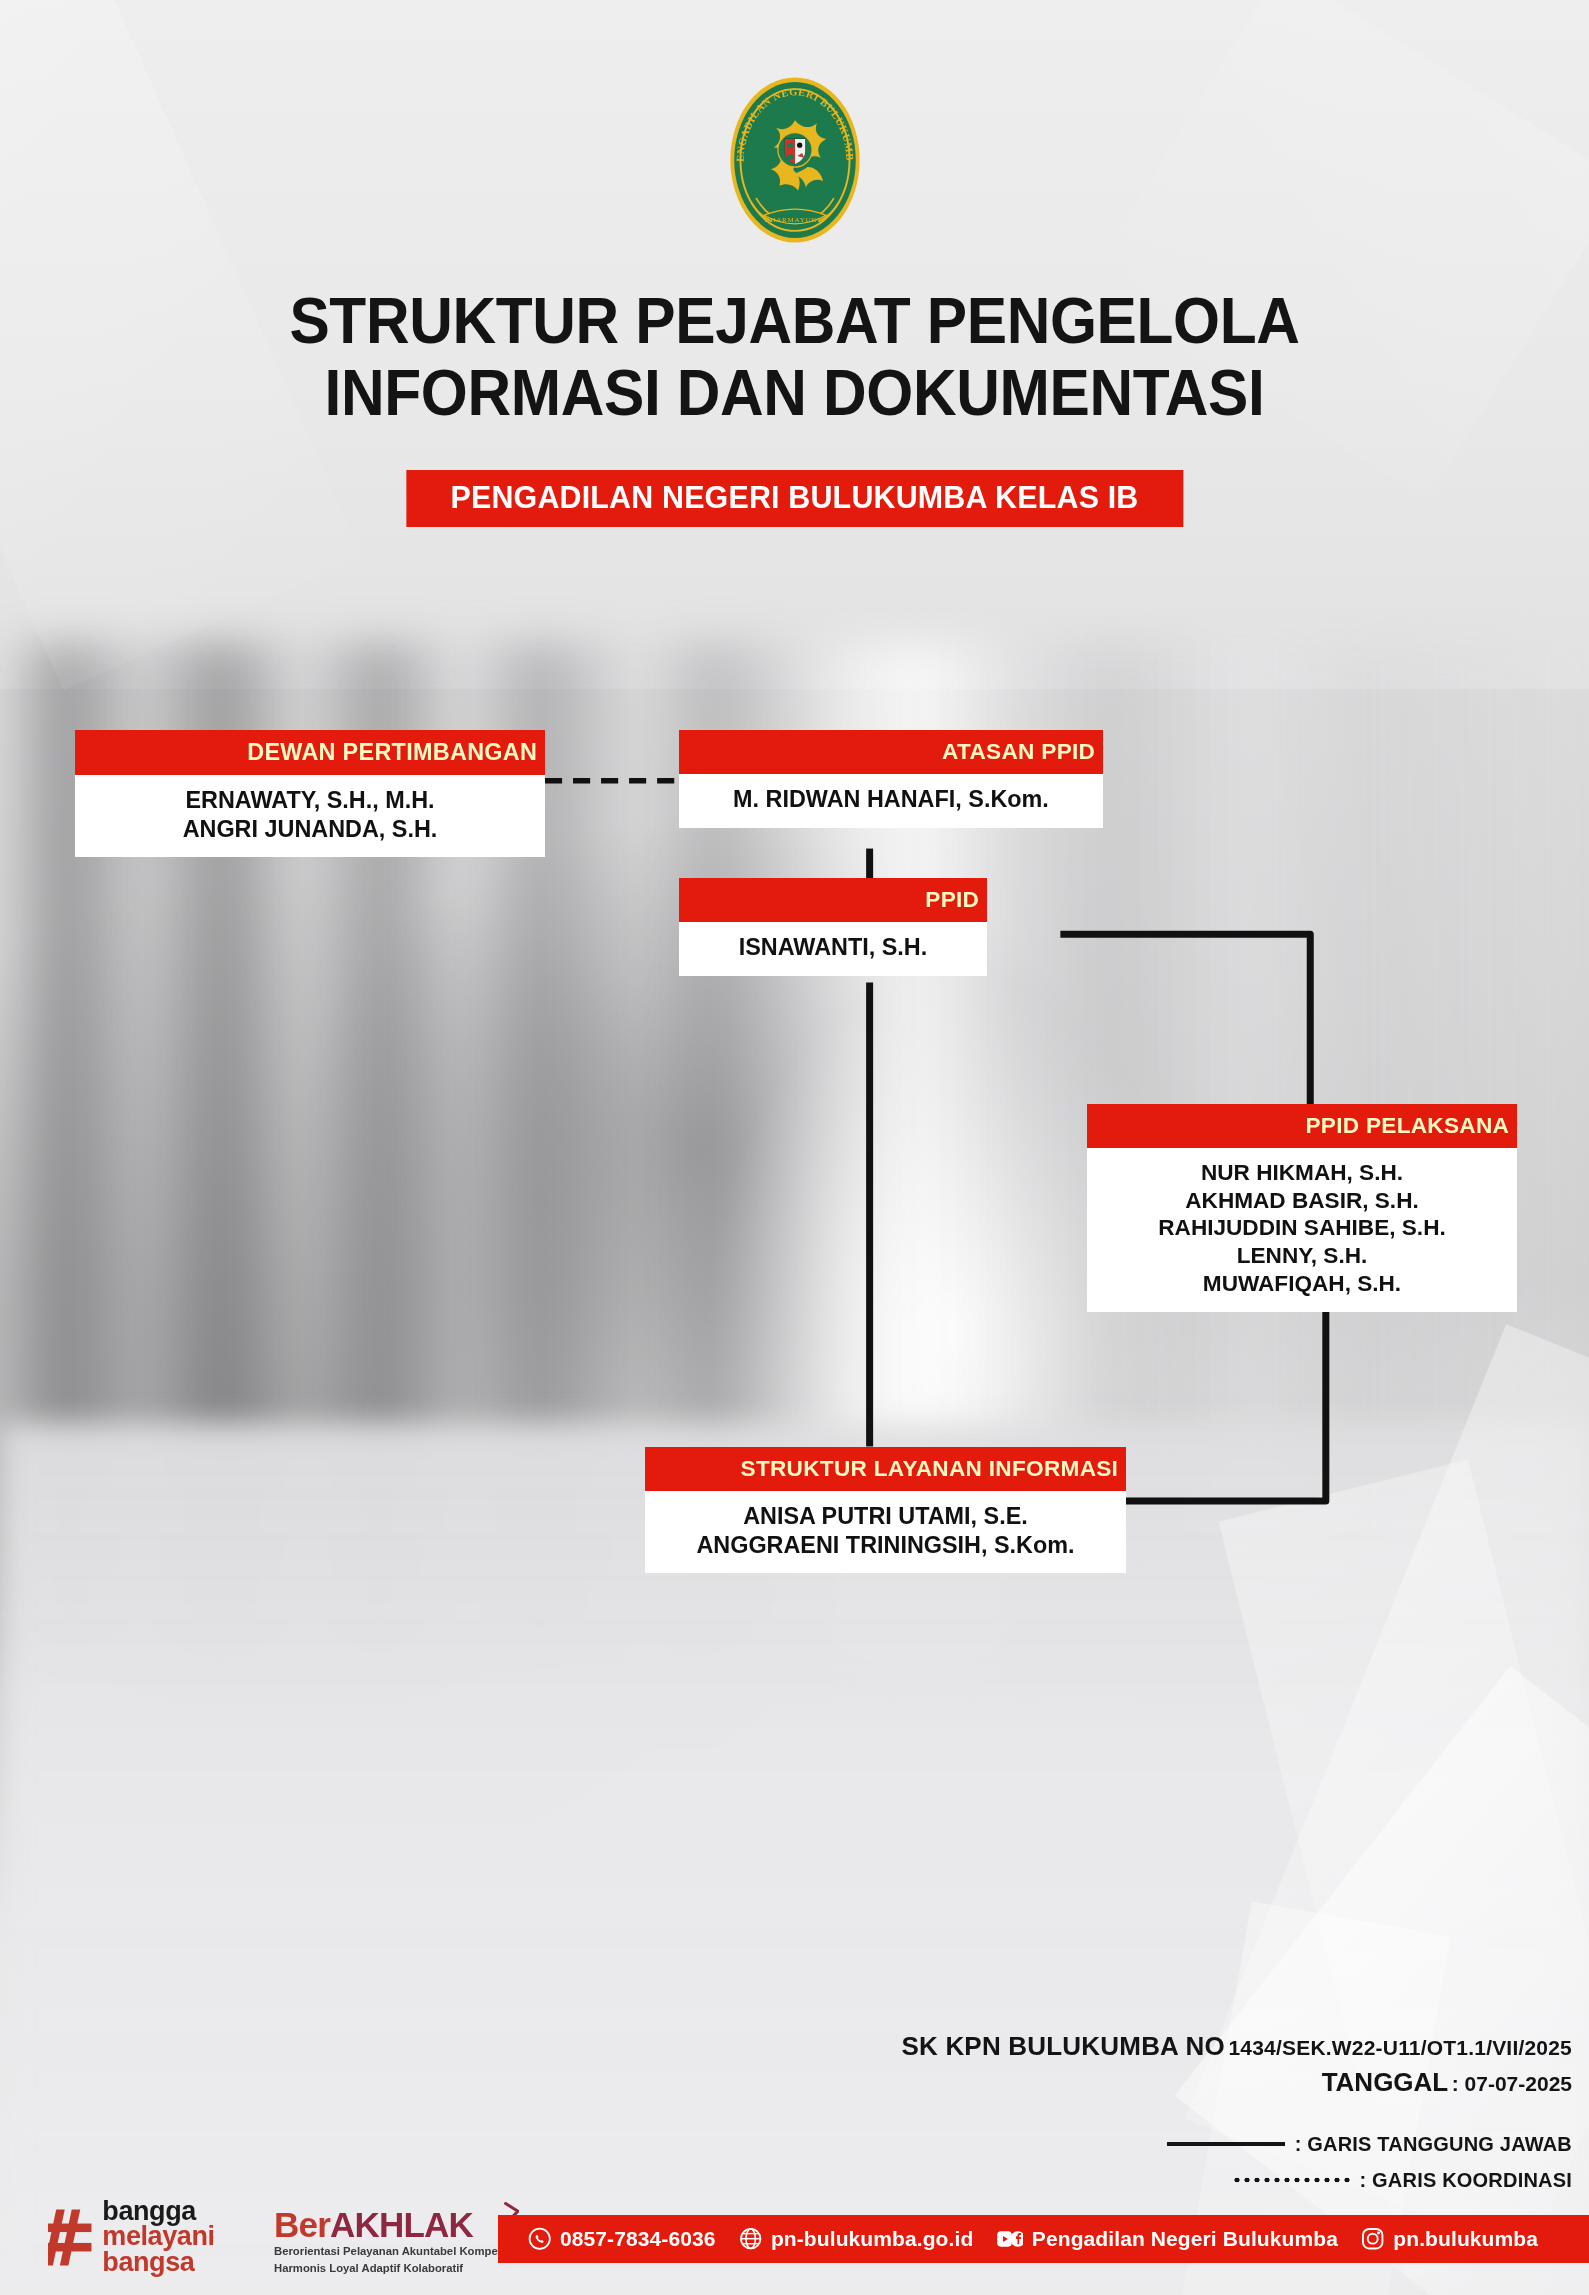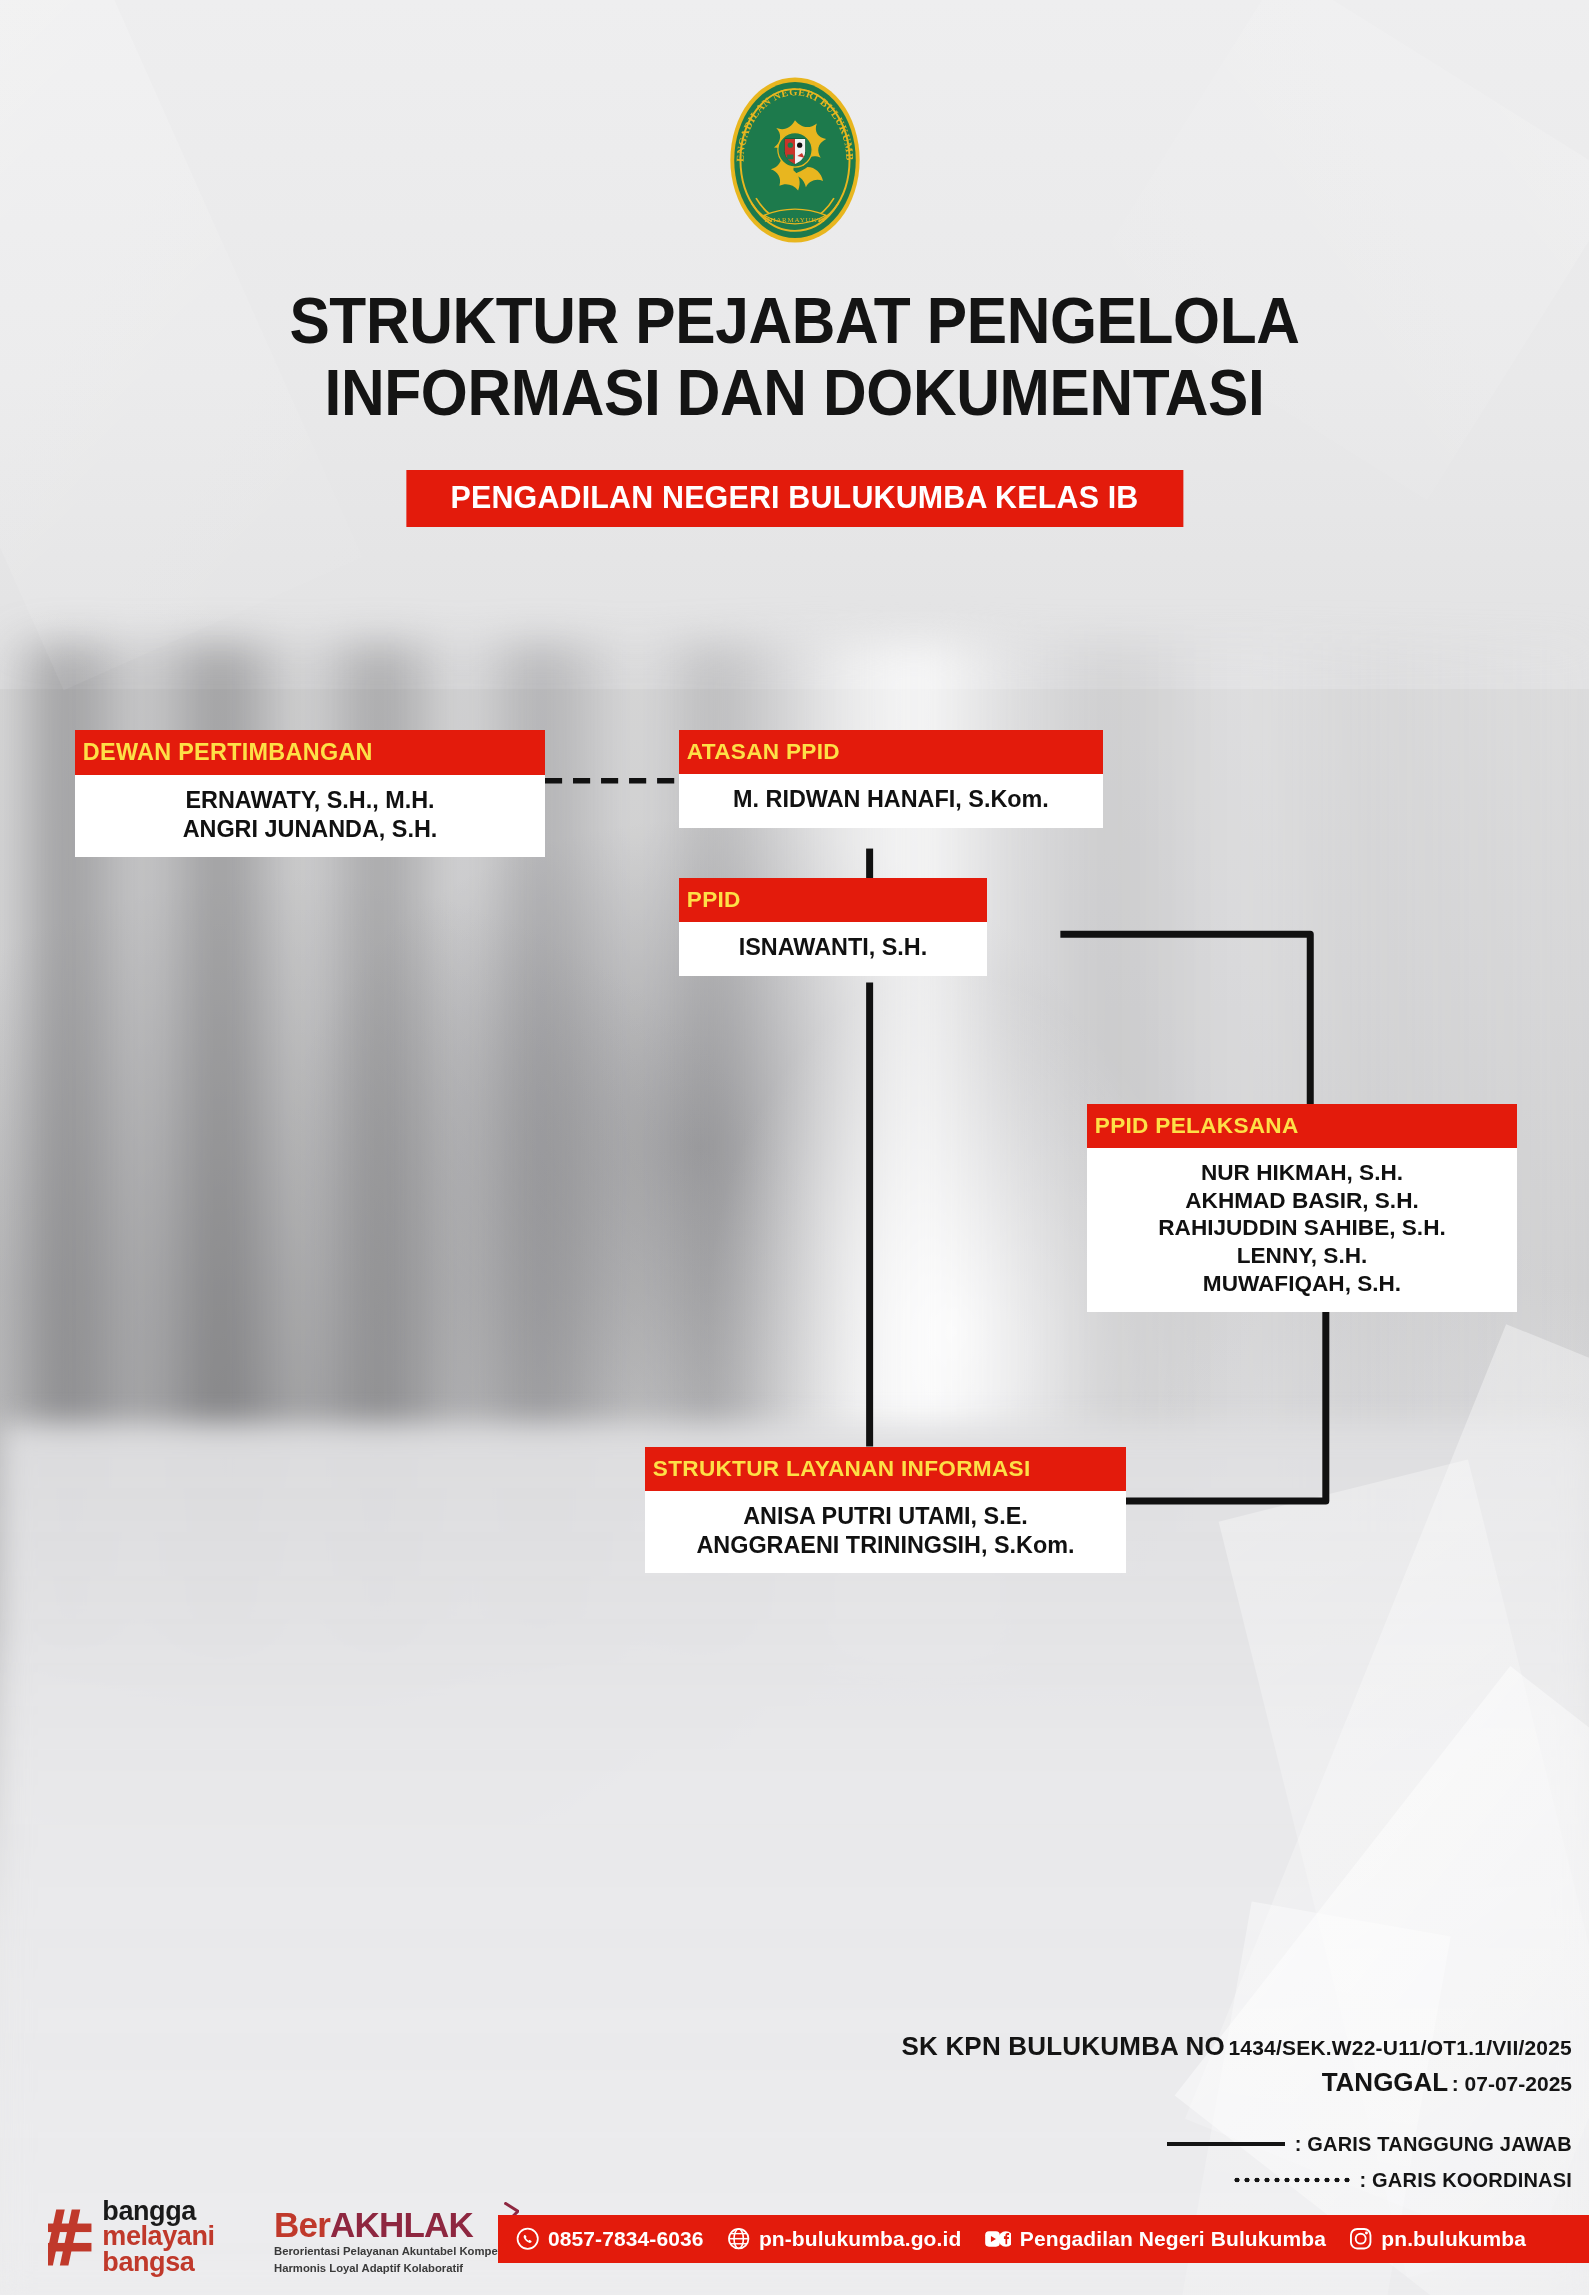--- a/index.html
+++ b/index.html
@@ -92,21 +92,21 @@
     background:#e31b0c; padding:9.3px 26.5px 11px;
   }
   .subtitle-bar span{
     display:block; color:#fff; font-weight:900; font-size:32px;
     letter-spacing:0.2px; transform:scaleX(.95); transform-origin:center; white-space:nowrap;
   }
 
   
   .node{ position:absolute; }
   .node .hdr{
-    background:#e31b0c; color:#fde047; text-align:left;
+    background:#e31b0c; color:#fef9c3; text-align:right;
     font-weight:900; font-size:22.6px; letter-spacing:0.3px;
     padding:8.6px 7.8px 9.3px; white-space:nowrap;
   }
   .node .body{
     background:#fff; text-align:center; padding:11px 11px 14px;
   }
   .node .body .nm{
     display:block; color:#111; font-weight:800; font-size:23.4px;
     line-height:1.23; white-space:nowrap;
   }
@@ -153,21 +153,21 @@
   .berakhlak{ position:absolute; left:274px; top:2207px; }
   .ber-main{ font-weight:900; font-size:35px; letter-spacing:-0.8px; line-height:1; }
   .ber-main .a{ color:#c0392b; }
   .ber-main .b{ color:#8e2740; }
   .ber-sub{ font-size:11.3px; line-height:1.28; margin-top:2.3px; color:#3a3a3a; font-weight:600; }
   .ber-arrow{ position:absolute; right:-4.7px; top:-4.7px; width:15.6px; height:20px; }
 
   
   .contact{
     position:absolute; left:498px; top:2215px; right:0; height:48px;
-    background:#e31b0c; display:flex; align-items:center; padding-left:18px; gap:23.4px;
+    background:#e31b0c; display:flex; align-items:center; padding-left:30px; gap:23.4px;
   }
   .ci{ display:flex; align-items:center; gap:8.6px; }
   .ci .t{ color:#fff; font-weight:800; font-size:21px; letter-spacing:0.1px; white-space:nowrap; }
   .ci svg{ display:block; }
 </style>
 </head>
 <body>
 
 <div id="bg">
   <div class="bg-base"></div>

